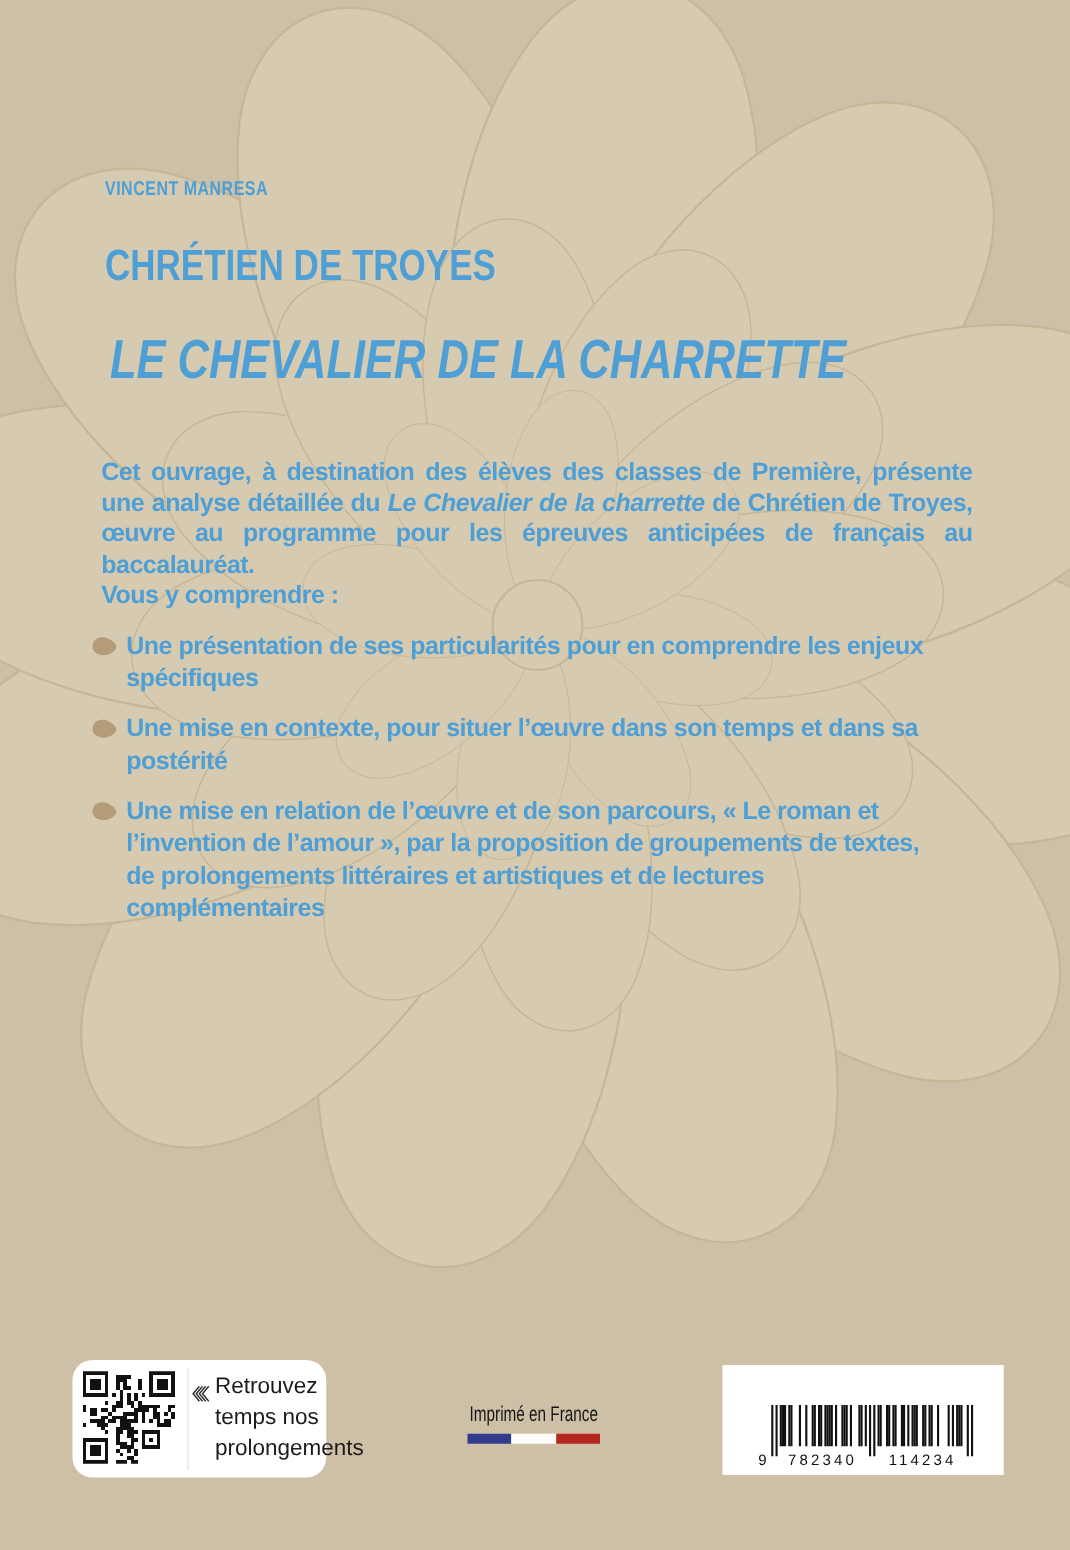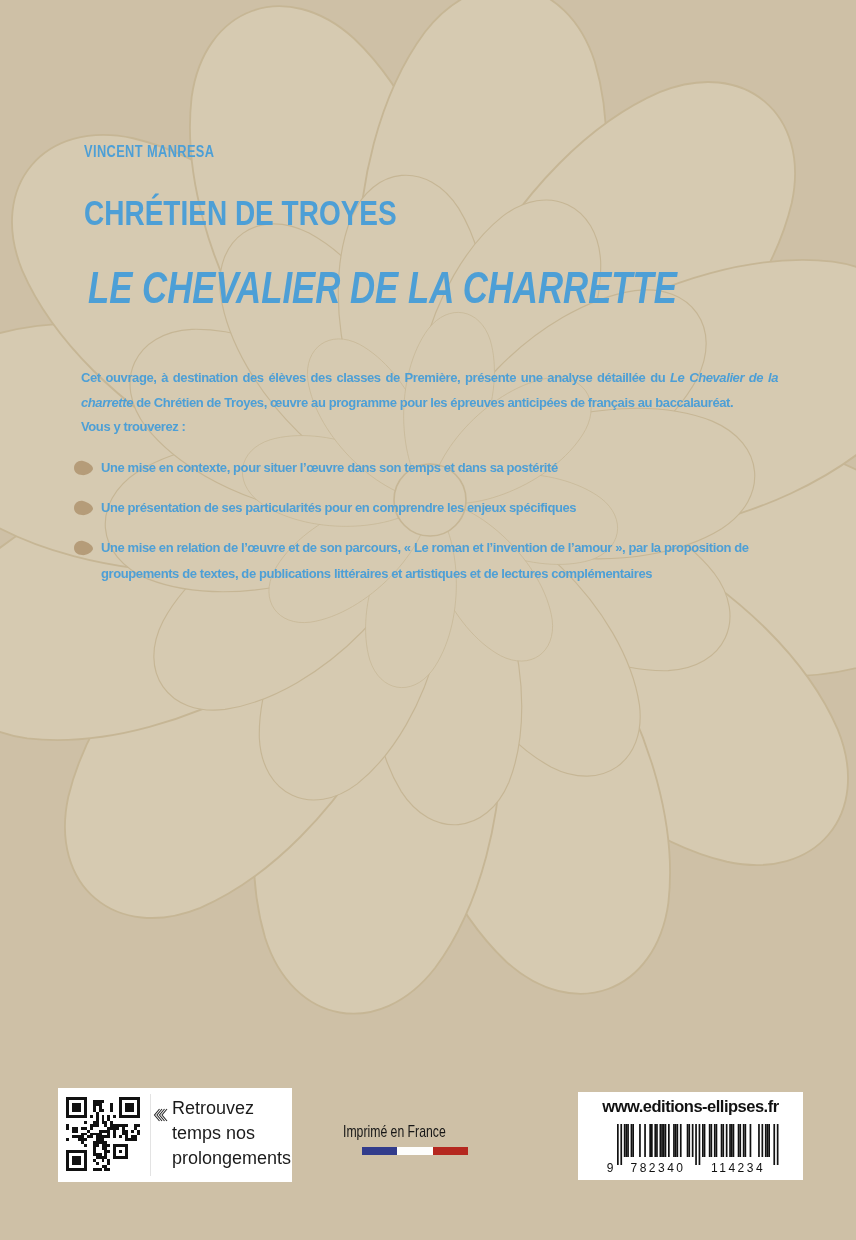--- a/index.html
+++ b/index.html
@@ -15,38 +15,38 @@
   .author{position:absolute;left:84px;top:143px;font-size:16px;font-weight:bold;
           color:var(--blue);transform:scaleX(.8);transform-origin:left top;
           letter-spacing:.5px;white-space:nowrap;}
   .title{position:absolute;left:84px;top:195px;margin:0;font-size:35px;line-height:35px;
          font-weight:bold;color:var(--blue);transform:scaleX(.8);transform-origin:left top;
          white-space:nowrap;}
   .subtitle{position:absolute;left:88px;top:266px;margin:0;font-size:44px;line-height:44px;
          font-weight:bold;font-style:italic;color:var(--blue);transform:scaleX(.79);
          transform-origin:left top;white-space:nowrap;}
   .content{position:absolute;left:72px;top:366px;width:706px;color:var(--blue);
-           font-weight:bold;font-size:13px;letter-spacing:-.4px;}
+           font-weight:bold;font-size:20px;letter-spacing:-.4px;}
   .intro{margin:0 0 0 9px;width:697px;line-height:24.5px;text-align:justify;}
   .intro .it{font-style:italic;}
   .lead{margin:0 0 0 9px;line-height:24.5px;}
   .bullet{display:flex;margin-top:14px;}
   .bullet:first-of-type{margin-top:15px;}
   .pick{flex:0 0 23px;width:23px;height:18px;margin-top:4px;}
   .pick path{fill:var(--bullet);}
   .btext{margin-left:6px;line-height:26px;width:650px;}
   .panel{position:absolute;background:#fff;}
-  .qr-box{left:58px;top:1088px;width:234px;height:94px;}
+  .qr-box{left:58px;top:1088px;width:203px;height:94px;border-radius:16px;}
   .qr{position:absolute;left:8px;top:9px;width:74px;height:74px;}
   .vline{position:absolute;left:92px;top:6px;bottom:6px;width:1px;background:#e3e3e3;}
   .chev{position:absolute;left:95px;top:20px;width:15px;height:14px;}
   .chev polyline{fill:none;stroke:#2a2a2a;stroke-width:1.1;}
   .qr-caption{position:absolute;left:114px;top:8px;font-size:18px;line-height:25px;
               color:var(--ink);}
-  .imprint{position:absolute;left:315px;top:1122px;width:200px;text-align:left;}
+  .imprint{position:absolute;left:327px;top:1122px;width:200px;text-align:center;}
   .imprint-text{font-size:17px;color:#161616;transform:scaleX(.72);transform-origin:center top;
                 white-space:nowrap;}
   .flag{width:106px;height:8px;margin:5px auto 0;display:flex;}
   .flag span{flex:1;}
   .flag .b{background:var(--flag-blue);}
   .flag .w{background:#fdfdfb;}
   .flag .r{background:var(--flag-red);}
   .barcode-box{left:578px;top:1092px;width:225px;height:88px;}
   .website{margin-top:5px;text-align:center;font-size:16.5px;font-weight:bold;
            letter-spacing:-.5px;color:#111;}
@@ -105,39 +105,39 @@
       <circle r="36"></circle>
     </g>
   </svg>
 
   <div class="author">VINCENT MANRESA</div>
   <h1 class="title">CHRÉTIEN DE TROYES</h1>
   <h2 class="subtitle">LE CHEVALIER DE LA CHARRETTE</h2>
 
   <div class="content">
     <p class="intro"><span>Cet ouvrage, à destination des élèves des classes de Première, présente une analyse détaillée du </span><span class="it">Le Chevalier de la charrette</span><span> de Chrétien de Troyes, œuvre au programme pour les épreuves anticipées de français au baccalauréat.</span></p>
-    <p class="lead">Vous y trouverez :</p>
-
+    <p class="lead">Vous y comprendre :</p>
+
+    <div class="bullet">
+      <svg class="pick" viewBox="0 0 24 19">
+          <path d="M2,9.5 C2,4.5 6.5,1 11.5,2 C16.5,3 22.5,7 22,10.5 C21.5,13.5 15.5,17.5 10.5,17 C5.5,16.5 2,14 2,9.5 Z"></path>
+        </svg>
+      <div class="btext">Une présentation de ses particularités pour en comprendre les enjeux spécifiques</div>
+    </div>
     <div class="bullet">
       <svg class="pick" viewBox="0 0 24 19">
           <path d="M2,9.5 C2,4.5 6.5,1 11.5,2 C16.5,3 22.5,7 22,10.5 C21.5,13.5 15.5,17.5 10.5,17 C5.5,16.5 2,14 2,9.5 Z"></path>
         </svg>
       <div class="btext">Une mise en contexte, pour situer l’œuvre dans son temps et dans sa postérité</div>
     </div>
     <div class="bullet">
       <svg class="pick" viewBox="0 0 24 19">
           <path d="M2,9.5 C2,4.5 6.5,1 11.5,2 C16.5,3 22.5,7 22,10.5 C21.5,13.5 15.5,17.5 10.5,17 C5.5,16.5 2,14 2,9.5 Z"></path>
         </svg>
-      <div class="btext">Une présentation de ses particularités pour en comprendre les enjeux spécifiques</div>
-    </div>
-    <div class="bullet">
-      <svg class="pick" viewBox="0 0 24 19">
-          <path d="M2,9.5 C2,4.5 6.5,1 11.5,2 C16.5,3 22.5,7 22,10.5 C21.5,13.5 15.5,17.5 10.5,17 C5.5,16.5 2,14 2,9.5 Z"></path>
-        </svg>
-      <div class="btext">Une mise en relation de l’œuvre et de son parcours, « Le roman et l’invention de l’amour », par la proposition de groupements de textes, de publications littéraires et artistiques et de lectures complémentaires</div>
+      <div class="btext">Une mise en relation de l’œuvre et de son parcours, « Le roman et l’invention de l’amour », par la proposition de groupements de textes, de prolongements littéraires et artistiques et de lectures complémentaires</div>
     </div>
   </div>
 
   <div class="panel qr-box">
     <div class="qr">
       <svg id="qrsvg" width="74" height="74" viewBox="0 0 25 25" shape-rendering="crispEdges">
           <rect x="0" y="0" width="1" height="1" fill="#111"></rect>
           <rect x="1" y="0" width="1" height="1" fill="#111"></rect>
           <rect x="2" y="0" width="1" height="1" fill="#111"></rect>
           <rect x="3" y="0" width="1" height="1" fill="#111"></rect>
@@ -415,21 +415,20 @@
   <div class="imprint">
     <div class="imprint-text">Imprimé en France</div>
     <div class="flag">
         <span class="b"></span>
         <span class="w"></span>
         <span class="r"></span>
       </div>
   </div>
 
   <div class="panel barcode-box">
-    <div class="website">www.editions-ellipses.fr</div>
     <svg id="ean" width="178" height="52" viewBox="0 0 178 52">
         <rect x="14.00" y="1" width="1.7" height="41"></rect>
         <rect x="17.40" y="1" width="1.7" height="41"></rect>
         <rect x="20.80" y="1" width="1.7" height="33"></rect>
         <rect x="22.50" y="1" width="1.7" height="33"></rect>
         <rect x="24.20" y="1" width="1.7" height="33"></rect>
         <rect x="27.60" y="1" width="1.7" height="33"></rect>
         <rect x="29.30" y="1" width="1.7" height="33"></rect>
         <rect x="36.10" y="1" width="1.7" height="33"></rect>
         <rect x="41.20" y="1" width="1.7" height="33"></rect>

